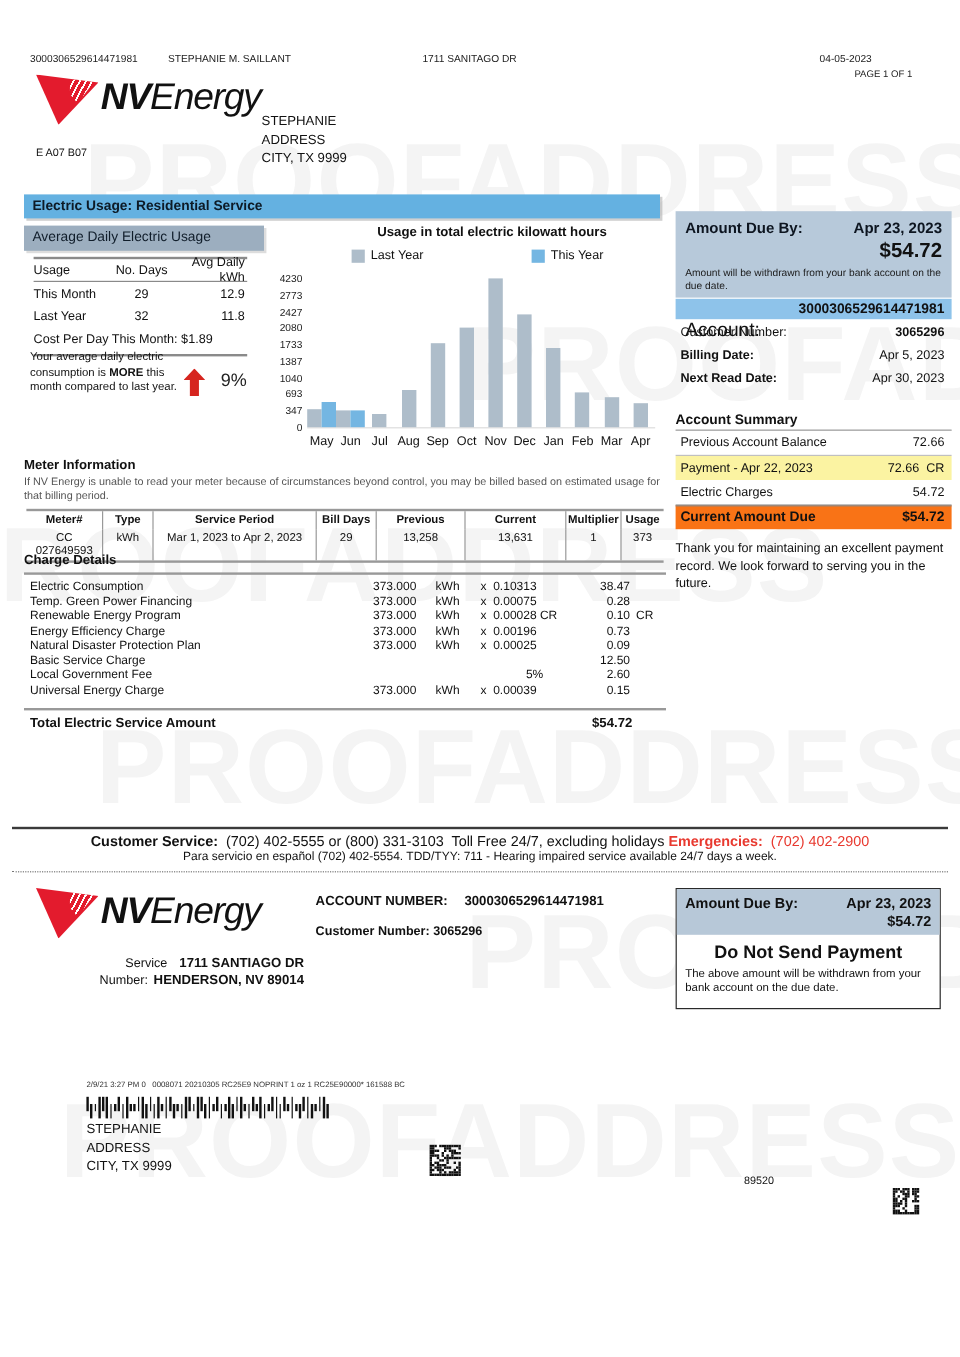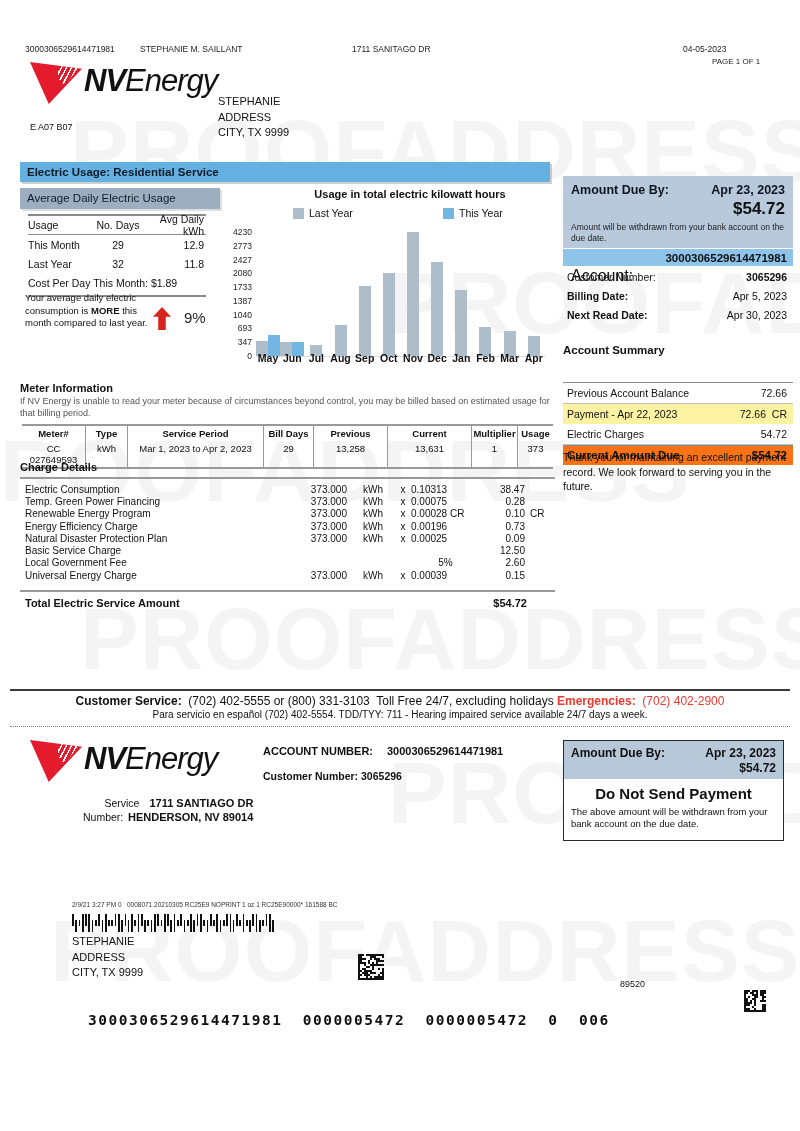--- a/index.html
+++ b/index.html
@@ -52,37 +52,37 @@
 
   
   .chart-title { left:265px; top:188px; width:290px; text-align:center; font-size:11px; font-weight:bold; }
   .legend-item { display:flex; align-items:center; gap:5px; font-size:10.5px; }
   .swatch { width:11px; height:11px; display:inline-block; }
   .chart-y { left:218px; top:227px; width:34px; height:134px; display:flex; flex-direction:column;
       justify-content:space-between; align-items:flex-end; font-size:8.5px; color:#222; }
   .chart-plot { left:256px; top:233px; width:290px; height:124px; display:flex; border-bottom:1px solid #ddd; }
   .bar-group { width:24.16px; display:flex; align-items:flex-end; justify-content:center; height:100%; }
   .bar { width:12px; }
-  .chart-x { left:256px; top:352px; width:290px; display:flex; font-size:10.5px;font-weight:bold; }
+  .chart-x { left:256px; top:362px; width:290px; display:flex; font-size:10.5px; }
   .chart-x span { width:24.16px; text-align:center; }
 
   
   .due-box { left:563px; top:176px; width:230px; background:#b7c9da; padding:7px 8px 5px 8px; }
   .due-row { display:flex; justify-content:space-between; font-size:12.5px; font-weight:bold; color:#0d1520; }
   .due-amount { text-align:right; font-size:17px; font-weight:bold; margin-top:2px; }
   .due-note { font-size:8.5px; line-height:10.5px; margin-top:3px; color:#1a1a1a; }
   .acct-row { left:563px; top:249px; width:230px; height:17px; background:#8ec3ea; display:flex;
       justify-content:space-between; align-items:center; padding:0 6px 0 8px; }
   .acct-row .lbl { font-size:16px;margin-top:36px; }
   .acct-row .val { font-size:11.5px; font-weight:bold; }
   .info-rows { left:563px; top:268px; width:230px; }
   .info-row { display:flex; justify-content:space-between; align-items:center; height:18.8px; padding:0 6px 0 4px; font-size:10.5px; }
 
   .sum-title { left:563px; top:344px; font-size:11.5px; font-weight:bold; }
-  .sum-table { left:563px; top:358px; width:230px; border-top:1.5px solid #888;margin-top:24px; }
+  .sum-table { left:563px; top:358px; width:230px; border-top:1.5px solid #888; }
   .sum-row { display:flex; justify-content:space-between; align-items:center; height:20.5px; padding:0 6px 0 4px; font-size:10.5px; }
   .sum-plain { border-bottom:1px solid #c0c0c0; background:#fff; }
   .sum-yellow { background:#fbf3a2; }
   .sum-total { background:#f97316; font-weight:bold; font-size:11.5px; border-top:1px solid #888; }
   .thanks { left:563px; top:450px; width:226px; font-size:10.5px; line-height:14.5px; }
 
   
   .mi-title { left:20px; top:382px; font-size:11px; font-weight:bold; }
   .mi-note { left:20px; top:395px; width:540px; font-size:9px; line-height:12px; color:#555; }
   .meter-table { left:22px; top:424px; width:531px; border-top:2px solid #999; border-bottom:2px solid #999; }
@@ -827,15 +827,14 @@
       <i></i>
       <i></i>
       <i></i>
       <i></i>
       <i></i>
       <i></i>
       <i></i>
       <i></i>
       <i></i>
     </div>
-  <div class="abs ocr pre z">3000306529614471981  0000005472  0000005472  0  006</div>
 
 </div>
 
 </body></html>

